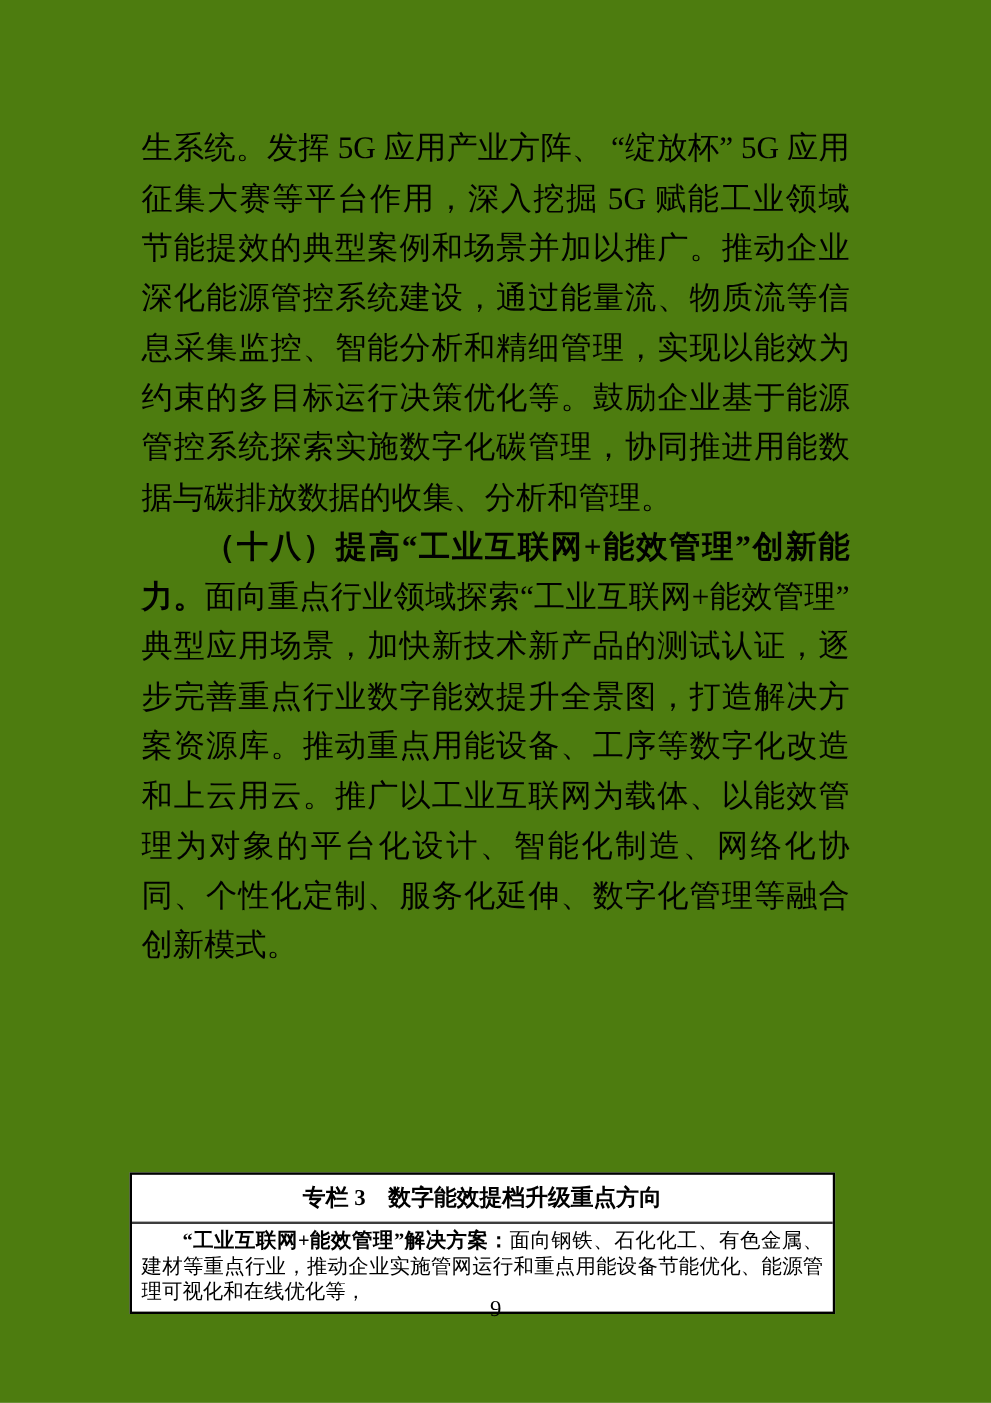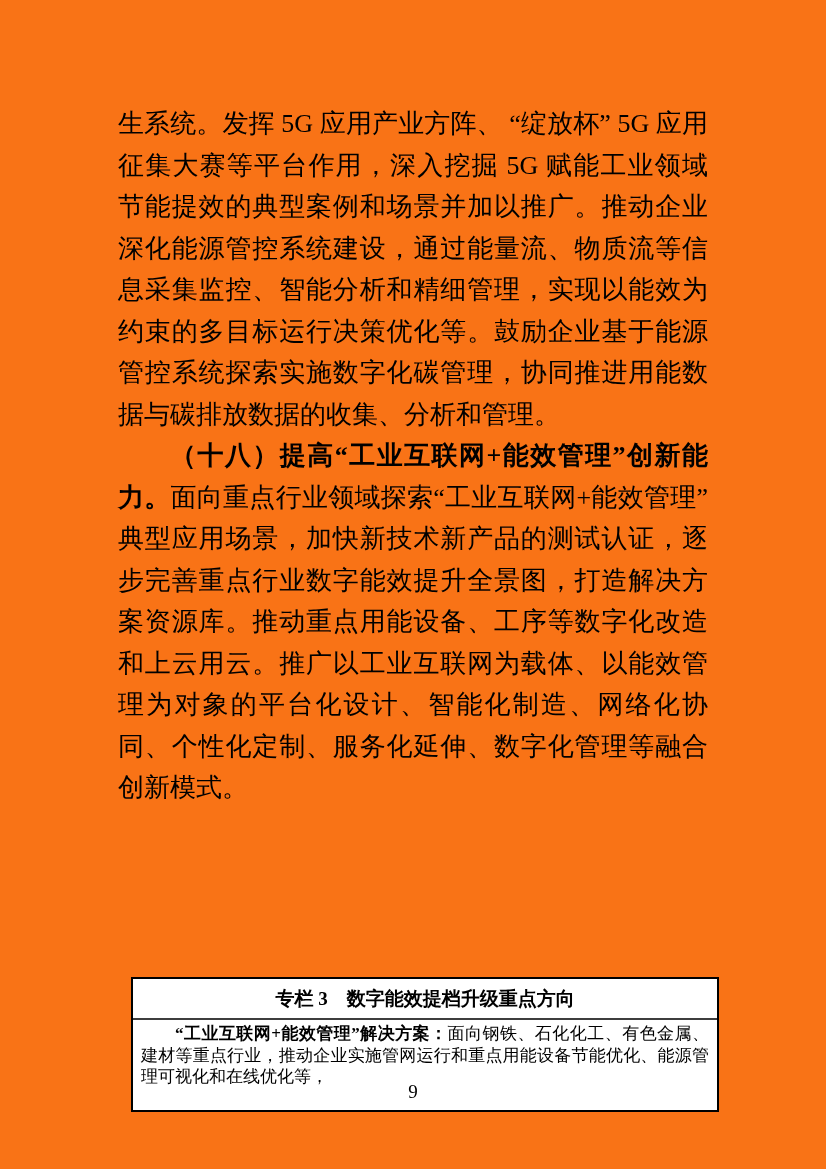--- a/index.html
+++ b/index.html
@@ -11,21 +11,21 @@
     height: 1169px;
     background: #ffffff;
     position: relative;
     font-family: "Liberation Serif", "DejaVu Serif", serif;
     color: #000000;
     overflow: hidden;
   }
   .page {
     position: absolute;
     inset: 0;
-    background: #f97316;
+    background: #4d7c0f;
   }
   .text-block {
     position: absolute;
     left: 118px;
     top: 103px;
     width: 590px;
   }
   .para {
     margin: 0;
     font-size: 26px;
@@ -36,39 +36,39 @@
     word-break: break-all;
   }
   .para.no-indent {
     text-indent: 0;
   }
   .lead {
     font-weight: bold;
   }
   .callout {
     position: absolute;
-    left: 131px;
+    left: 108px;
     top: 977px;
     width: 588px;
     box-sizing: border-box;
     border: 2px solid #000000;
     background: #ffffff;
   }
   .callout-title {
     font-size: 19px;
     line-height: 22px;
     font-weight: bold;
     text-align: center;
     padding: 9px 4px 8px 4px;
   }
   .callout-body {
     border-top: 2px solid #3d3d3d;
     font-size: 17px;
     line-height: 21.5px;
-    padding: 3px 8px 22px 8px;
+    padding: 3px 8px 5px 8px;
     text-align: justify;
     text-align-last: left;
     text-indent: 2em;
     word-break: break-all;
   }
   .page-number {
     position: absolute;
     left: 0;
     top: 1081px;
     width: 826px;

